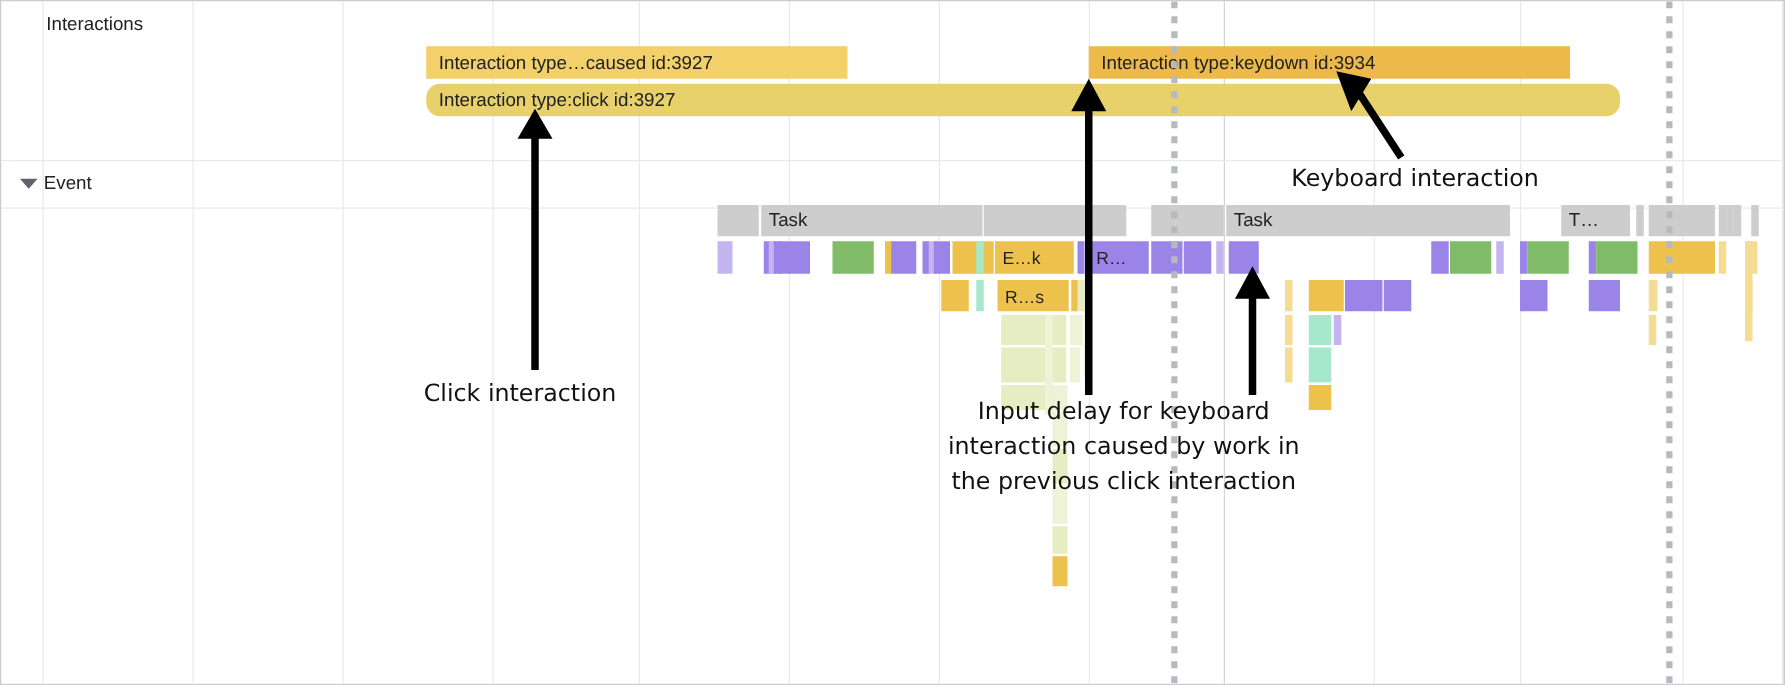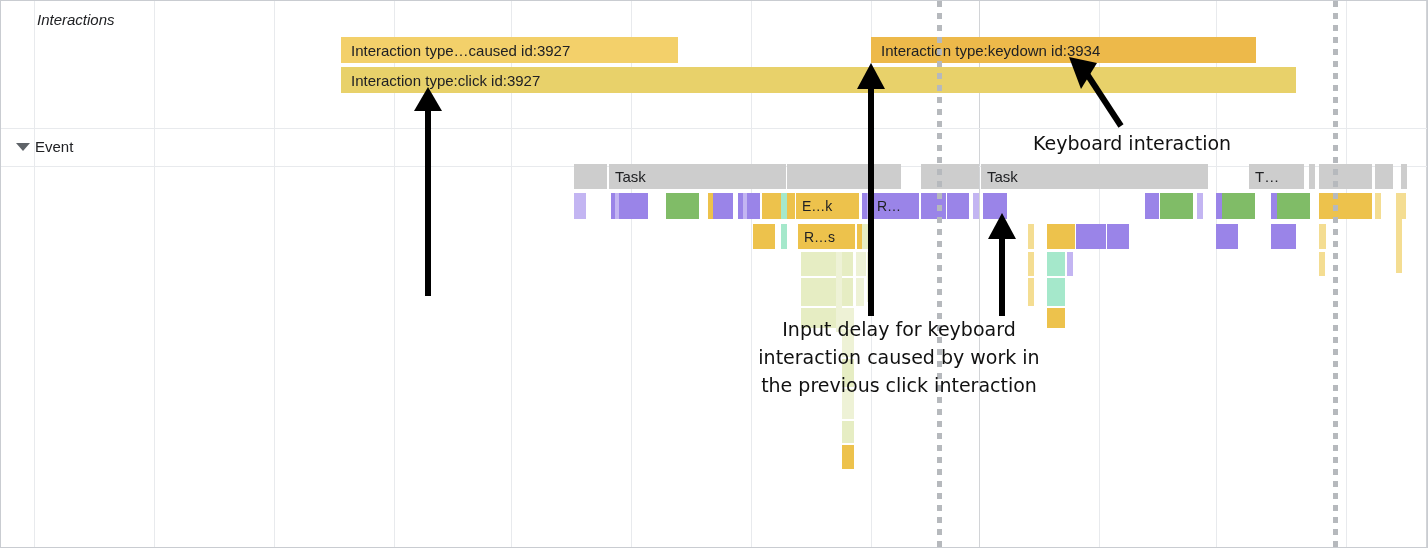--- a/index.html
+++ b/index.html
@@ -109,32 +109,32 @@
       <div class="grid-line" style="left: 1098px;"></div>
       <div class="grid-line" style="left: 1215px;"></div>
       <div class="grid-line" style="left: 1345px;"></div>
       <div class="vline-solid-gray" style="left: 978px;"></div>
       <div class="vline-solid-gray" style="left: 1425px;"></div>
     </div>
 
   <div class="track-sep" style="top:127px;"></div>
   <div class="track-sep" style="top:165px;"></div>
 
-  <div class="track-label" style="left:36px; top:10px;font-style:italic;">Interactions</div>
+  <div class="track-label" style="left:36px; top:10px;">Interactions</div>
 
   <div class="disclosure" style="left:15px; top:142px;"></div>
   <div class="track-label" style="left:34px; top:137px;">Event</div>
 
   <div class="ibar keyup" style="left:340px; top:36px; width:337px;">
     <span>Interaction type…caused id:3927</span>
   </div>
   <div class="ibar keydown" style="left:870px; top:36px; width:385px;">
     <span>Interaction type:keydown id:3934</span>
   </div>
-  <div class="ibar click" style="left:340px; top:66px; width:955px;">
+  <div class="ibar click" style="left:340px; top:66px; width:955px;border-radius:11px;">
     <span>Interaction type:click id:3927</span>
   </div>
 
   <div id="flame-layer">
       <div class="fblock c-gray" style="left: 573px; top: 163px; width: 33px; height: 25px; font-size: 15px;"></div>
       <div class="fblock c-gray" style="left: 608px; top: 163px; width: 177px; height: 25px; font-size: 15px;">
         <span>Task</span>
       </div>
       <div class="fblock c-gray" style="left: 786px; top: 163px; width: 114px; height: 25px; font-size: 15px;"></div>
       <div class="fblock c-gray" style="left: 920px; top: 163px; width: 58px; height: 25px; font-size: 15px;"></div>
@@ -247,18 +247,19 @@
       <line x1="1001" y1="315" x2="1001" y2="236" stroke="#000" stroke-width="6"></line>
       <polygon points="1001,212 987,238 1015,238" fill="#000"></polygon>
     </g>
 
     <g>
       <line x1="1120" y1="125" x2="1084" y2="70" stroke="#000" stroke-width="6"></line>
       <polygon points="1068,56 1096,62 1080,88" fill="#000"></polygon>
     </g>
   </svg>
 
+  <div class="anno" style="left:338px; top:300px;">Click interaction</div>
   <div class="anno" style="left:1032px; top:128px;">Keyboard interaction</div>
   <div class="anno center" style="left:740px; top:314px; width:316px;">Input delay for keyboard
 interaction caused by work in
 the previous click interaction</div>
 
 </div>
 
 </body></html>

